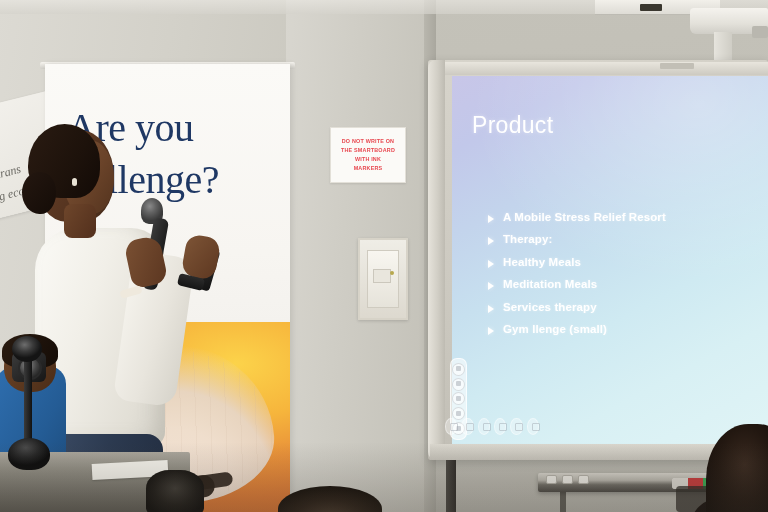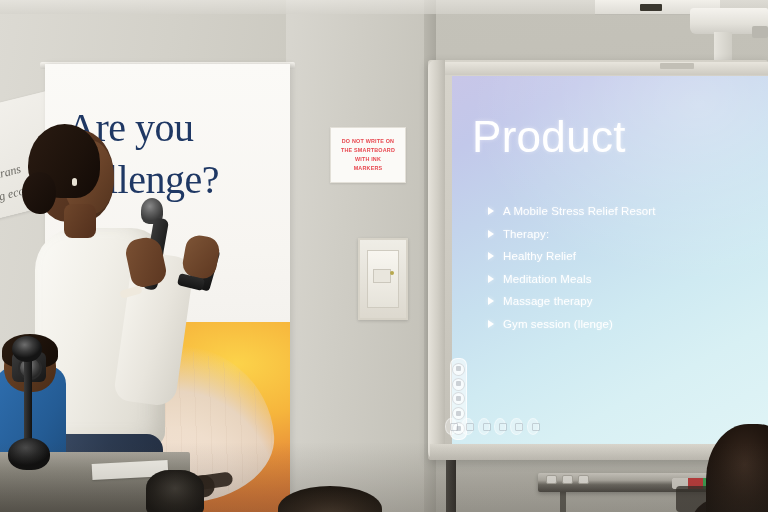--- a/index.html
+++ b/index.html
@@ -206,28 +206,28 @@
     background:radial-gradient(120% 80% at 78% 8%, rgba(255,255,255,.30) 0%, rgba(255,255,255,0) 60%);
   }
   .board-bottom-bar{
     position:absolute;left:430px;top:444px;width:338px;height:16px;
     background:linear-gradient(180deg,#d9d6cd,#c3c0b7);
   }
 
   
   .slide-title{
     position:absolute;left:20px;top:36px;
-    color:#ffffff;font-size:44px;font-weight:400;letter-spacing:.3px;
+    color:#ffffff;font-size:23px;font-weight:400;letter-spacing:.3px;
     text-shadow:0 0 4px rgba(255,255,255,.45);
   }
   .slide-bullets{
     position:absolute;left:36px;top:124px;width:272px;
   }
   .bullet{
-    display:flex;align-items:center;gap:9px;height:22.5px;
+    display:flex;align-items:flex-end;gap:9px;height:22.5px;font-weight:bold;
   }
   .bullet-marker{
     width:0;height:0;
     border-left:6px solid #ffffff;
     border-top:4.5px solid transparent;
     border-bottom:4.5px solid transparent;
     flex:0 0 auto;
     filter:drop-shadow(0 0 2px rgba(255,255,255,.5));
   }
   .bullet-text{
@@ -529,33 +529,33 @@
       <div class="bullet">
         <span class="bullet-marker"></span>
         <span class="bullet-text">A Mobile Stress Relief Resort</span>
       </div>
       <div class="bullet">
         <span class="bullet-marker"></span>
         <span class="bullet-text">Therapy:</span>
       </div>
       <div class="bullet">
         <span class="bullet-marker"></span>
-        <span class="bullet-text">Healthy Relief</span>
+        <span class="bullet-text">Healthy Meals</span>
       </div>
       <div class="bullet">
         <span class="bullet-marker"></span>
         <span class="bullet-text">Meditation Meals</span>
       </div>
       <div class="bullet">
         <span class="bullet-marker"></span>
-        <span class="bullet-text">Massage therapy</span>
+        <span class="bullet-text">Services therapy</span>
       </div>
       <div class="bullet">
         <span class="bullet-marker"></span>
-        <span class="bullet-text">Gym session (llenge)</span>
+        <span class="bullet-text">Gym llenge (small)</span>
       </div>
     </div>
   </div>
 
   <div class="float-toolbar-v">
     <span class="ft-ico"></span>
     <span class="ft-ico"></span>
     <span class="ft-ico"></span>
     <span class="ft-ico"></span>
     <span class="ft-ico"></span>

